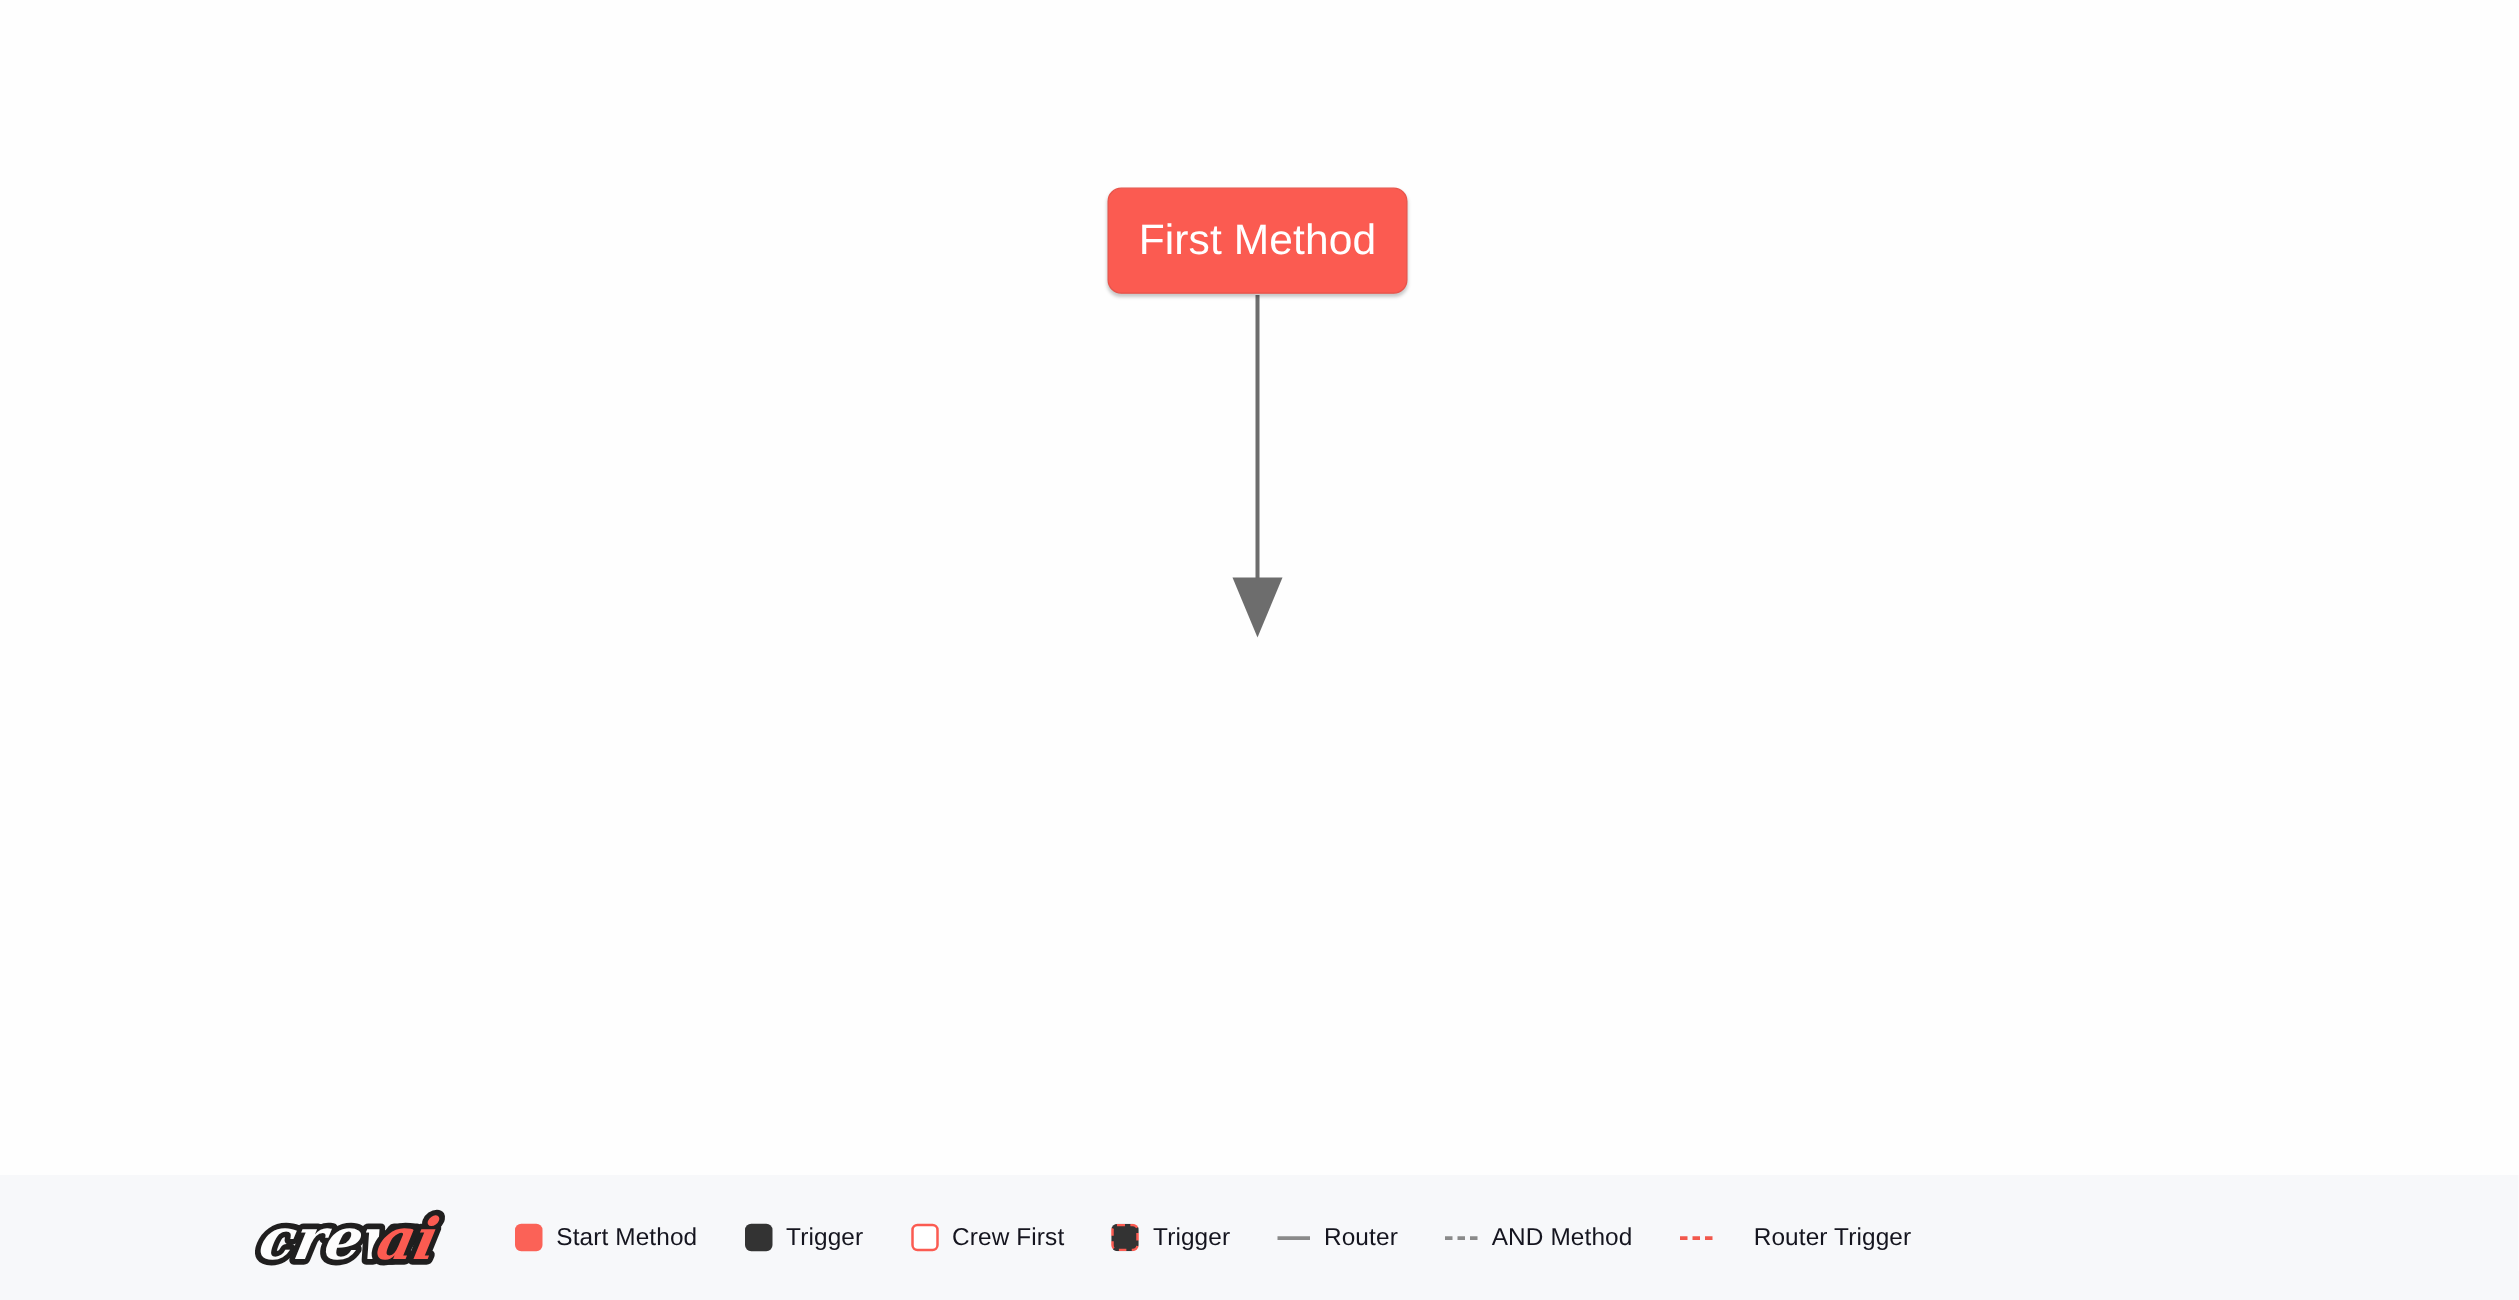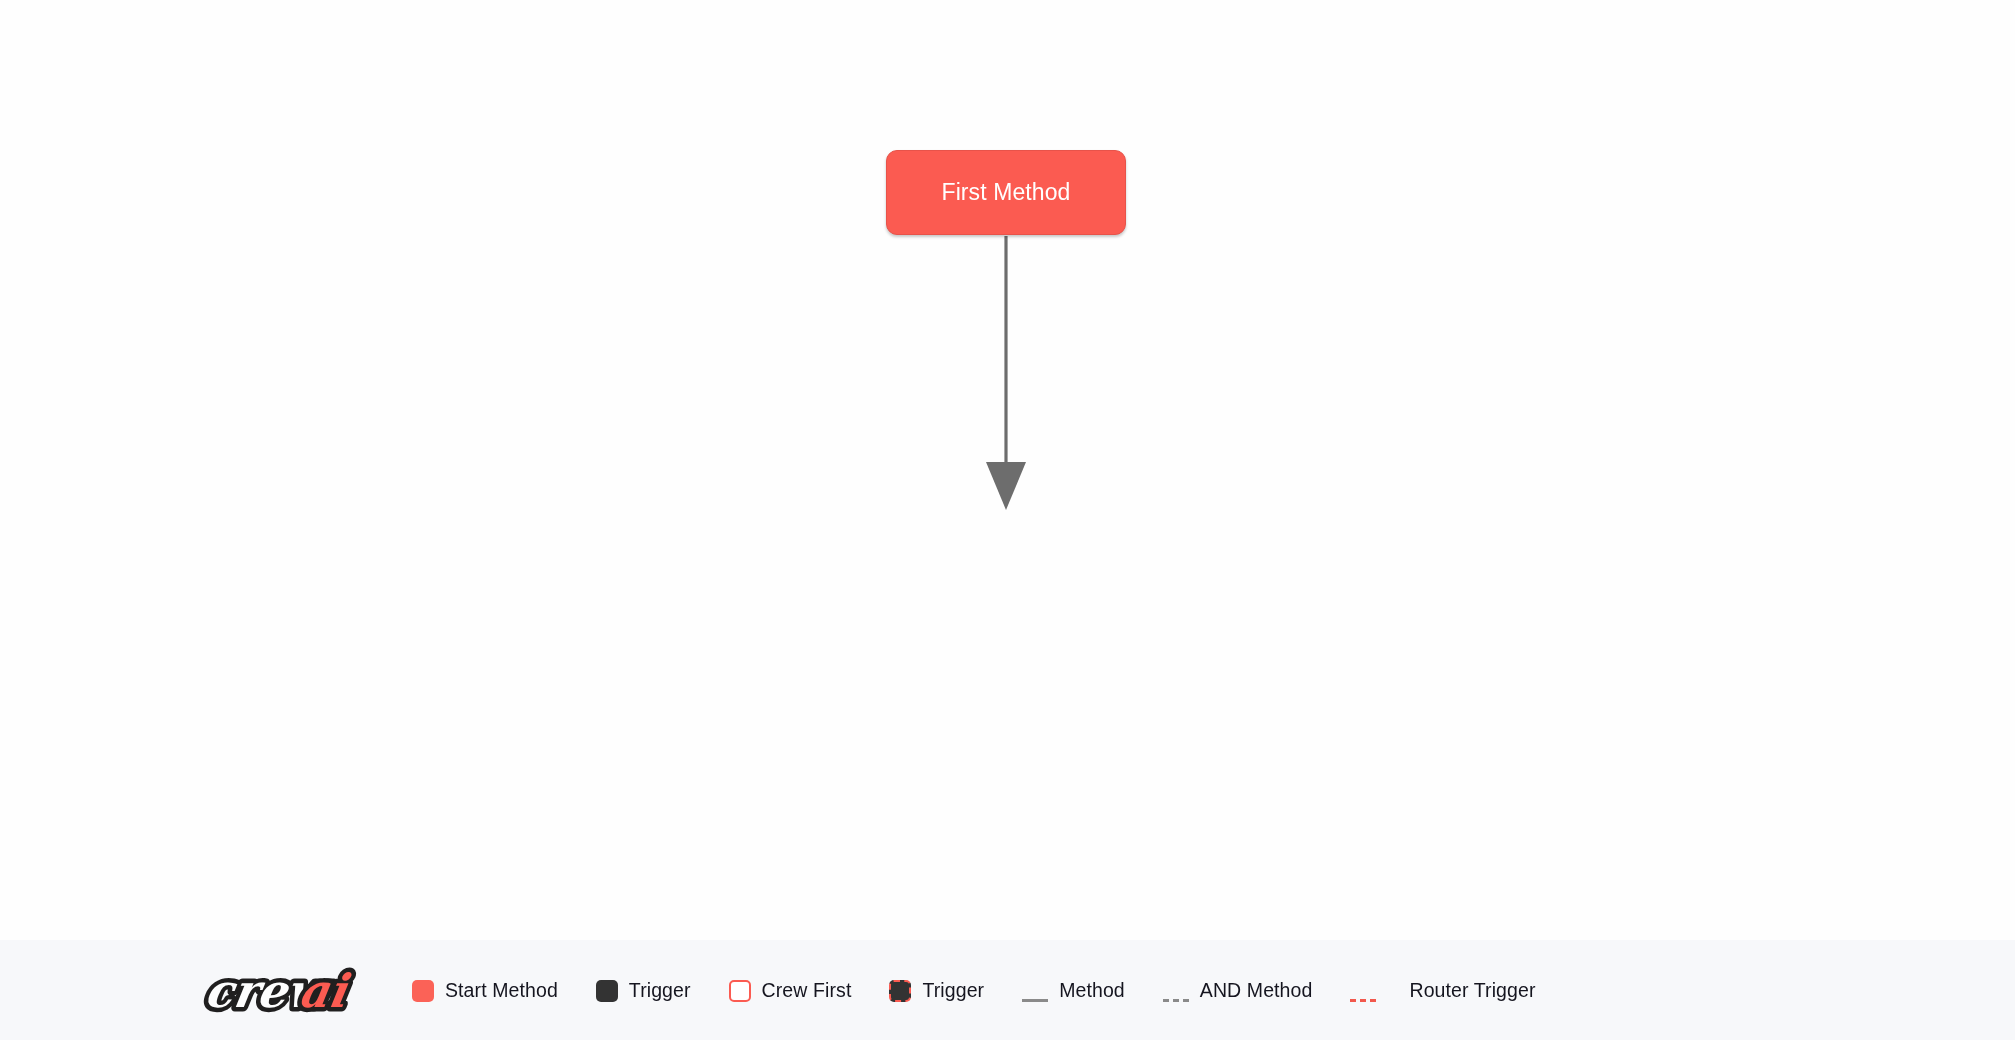--- a/index.html
+++ b/index.html
@@ -36,21 +36,21 @@
     height: 940px;
     pointer-events: none;
   }
 
   .node {
     position: absolute;
     display: flex;
     align-items: center;
     justify-content: center;
     border-radius: 11px;
-    font-size: 23px;
+    font-size: 34px;
     font-weight: 400;
     letter-spacing: 0.1px;
     color: #ffffff;
     white-space: nowrap;
     box-shadow: 0 2px 3px rgba(0,0,0,0.22);
     user-select: none;
   }
 
   .node-start {
     background: #FB5B51;
@@ -81,21 +81,21 @@
     flex: 0 0 auto;
   }
 
   .legend-items {
     display: flex;
     align-items: center;
   }
 
   .legend-item {
     display: flex;
-    align-items: flex-end;
+    align-items: center;
     margin-right: 38px;
     white-space: nowrap;
   }
   .legend-item:last-child { margin-right: 0; gap: 22px; }
 
   .legend-label {
     font-size: 19.5px;
     color: #15151f;
     letter-spacing: 0.1px;
   }
@@ -172,21 +172,21 @@
         <span class="legend-label">Crew First</span>
       </div>
 
       <div class="legend-item">
         <span class="swatch swatch-router"></span>
         <span class="legend-label">Trigger</span>
       </div>
 
       <div class="legend-item">
         <span class="line-swatch line-solid"></span>
-        <span class="legend-label">Method</span>
+        <span class="legend-label">Router</span>
       </div>
 
       <div class="legend-item">
         <span class="line-swatch line-dashed"></span>
         <span class="legend-label">AND Method</span>
       </div>
 
       <div class="legend-item">
         <span class="line-swatch line-dashed-red"></span>
         <span class="legend-label">Router Trigger</span>

